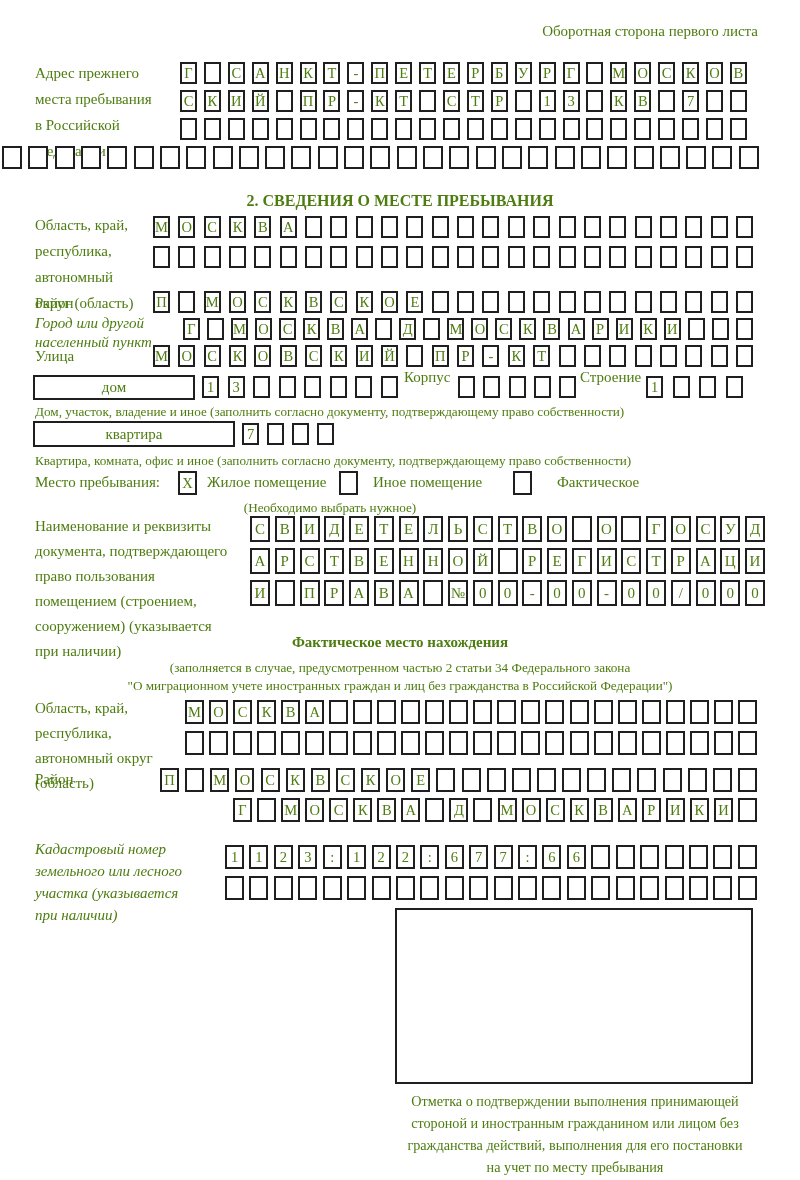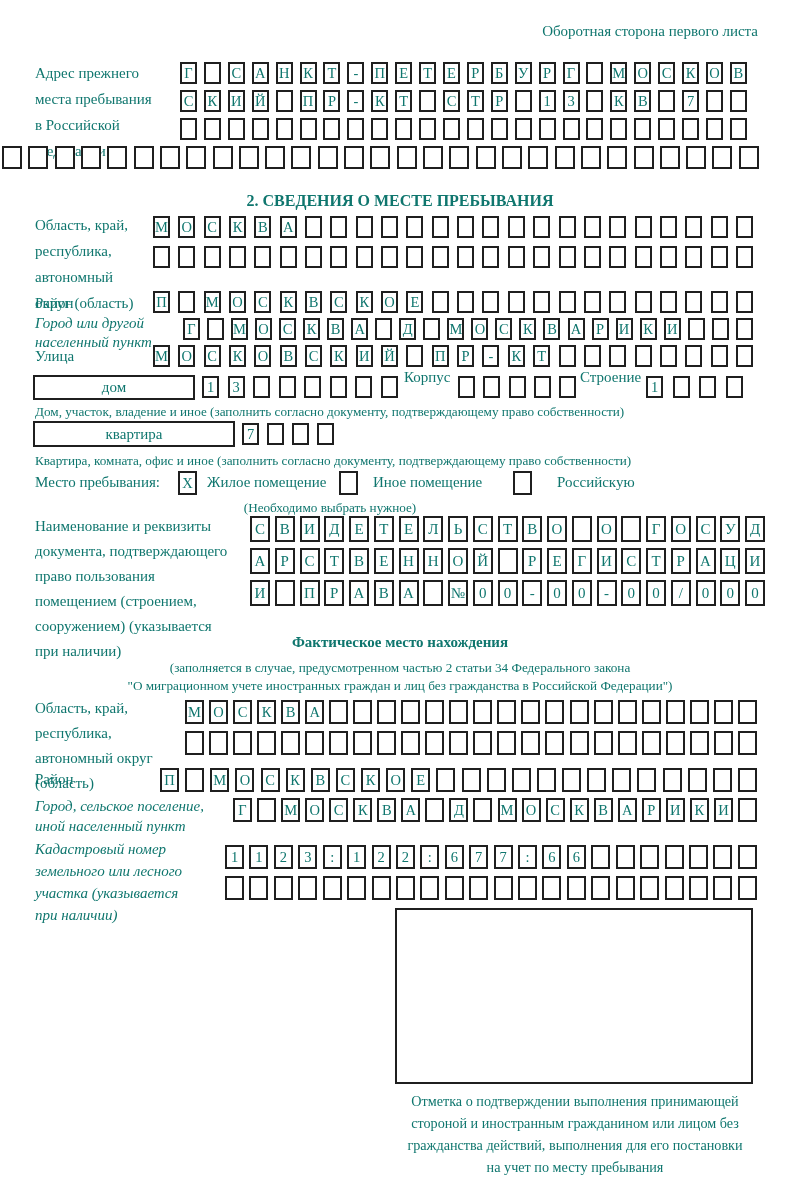--- a/index.html
+++ b/index.html
@@ -1,18 +1,18 @@
 <!DOCTYPE html>
 <html><head>
 <meta charset="utf-8">
 <style>
   html,body{margin:0;padding:0;background:#ffffff;}
   #page{
     position:relative;width:800px;height:1180px;background:#ffffff;
-    font-family:"Liberation Serif","DejaVu Serif",serif;color:#0f766e;overflow:hidden;
+    font-family:"Liberation Serif","DejaVu Serif",serif;color:#4d7c0f;overflow:hidden;
   }
   .abs{position:absolute;}
   .lbl{font-size:15px;line-height:26px;white-space:pre-line;}
   .lbl-tight{font-size:15px;line-height:19px;white-space:pre-line;font-style:italic;}
   .note{font-size:13.2px;line-height:17px;}
   .center{text-align:center;}
   .bold{font-weight:bold;}
   .cells{display:flex;justify-content:space-between;align-items:flex-start;}
   .cell{
     flex:none;box-sizing:border-box;width:17px;height:22px;border:2px solid #1f1f1f;
@@ -333,21 +333,21 @@
       <span class="cell"></span>
     </div>
   <div class="abs note" style="left:35px;top:452px;width:740px;">Квартира, комната, офис и иное (заполнить согласно документу, подтверждающему право собственности)</div>
 
   <div class="abs lbl" style="left:35px;top:469px;">Место пребывания:</div>
   <span class="abs cell cb" style="left:178px;top:471px;">X</span>
   <div class="abs lbl" style="left:207px;top:469px;">Жилое помещение</div>
   <span class="abs cell cb" style="left:339px;top:471px;"></span>
   <div class="abs lbl" style="left:373px;top:469px;">Иное помещение</div>
   <span class="abs cell cb" style="left:513px;top:471px;"></span>
-  <div class="abs lbl" style="left:557px;top:469px;">Российскую</div>
+  <div class="abs lbl" style="left:557px;top:469px;">Фактическое</div>
   <div class="abs note center" style="left:160px;top:499px;width:340px;">(Необходимо выбрать нужное)</div>
 
   <div class="abs lbl" style="left:35px;top:514px;width:210px;line-height:25px;">Наименование и реквизиты
 документа, подтверждающего
 право пользования
 помещением (строением,
 сооружением) (указывается
 при наличии)</div>
   <div class="abs cells cells-lg" style="left:250px;top:516px;width:515px;">
       <span class="cell">С</span>
@@ -501,22 +501,20 @@
       <span class="cell"></span>
       <span class="cell"></span>
       <span class="cell"></span>
       <span class="cell"></span>
       <span class="cell"></span>
       <span class="cell"></span>
       <span class="cell"></span>
       <span class="cell"></span>
     </div>
 
-  <div class="abs lbl-tight" style="left:35px;top:796px;width:200px;line-height:20px;">Город, сельское поселение,
-иной населенный пункт</div>
   <div class="abs cells cells-md" style="left:233px;top:798px;width:524px;">
       <span class="cell">Г</span>
       <span class="cell"></span>
       <span class="cell">М</span>
       <span class="cell">О</span>
       <span class="cell">С</span>
       <span class="cell">К</span>
       <span class="cell">В</span>
       <span class="cell">А</span>
       <span class="cell"></span>

